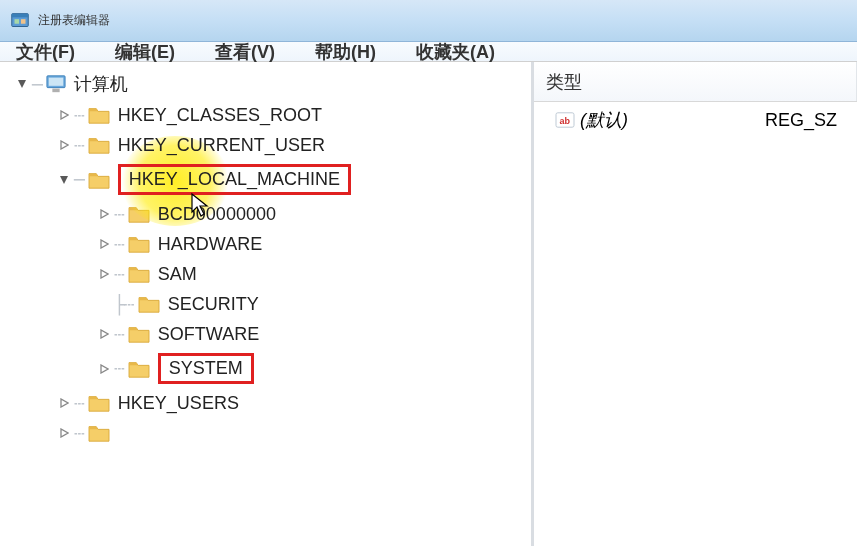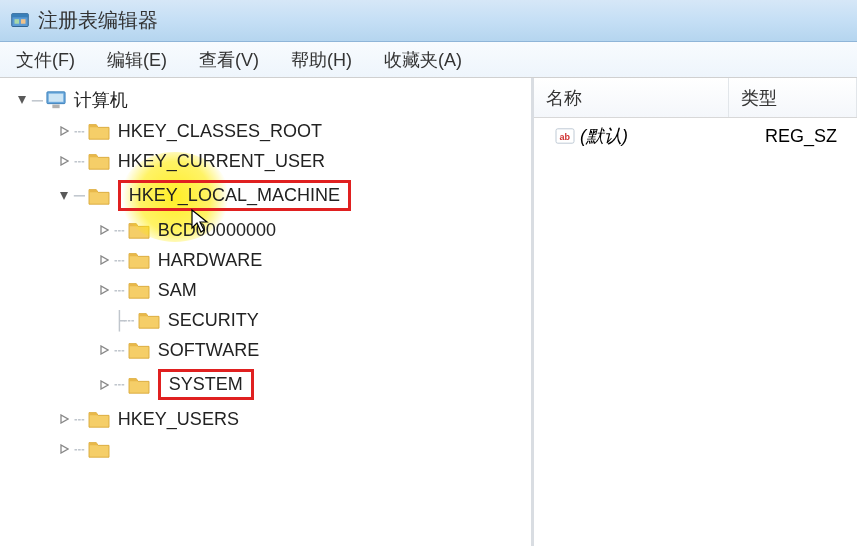--- a/index.html
+++ b/index.html
@@ -31,33 +31,34 @@
     }
     .titlebar-icon {
       width: 24px;
       height: 24px;
       margin-right: 6px;
       display: inline-flex;
       align-items: center;
       justify-content: center;
     }
     .titlebar-text {
-      font-size: 20px;
+      font-size: 12px;
       color: #333;
     }
     .menubar {
       background: linear-gradient(to bottom, #f8fbfe 0%, #eef5fc 100%);
-      height: 36px;
+      height: 20px;
       display: flex;
       align-items: center;
       padding: 0 10px;
-      gap: 20px;
+      gap: 28px;
       border-bottom: 1px solid #d0d0d0;
       font-size: 18px;
       color: #333;
+      font-weight: bold;
     }
     .menubar-item {
       cursor: pointer;
       padding: 4px 6px;
     }
     .content {
       display: flex;
       flex: 1;
       overflow: hidden;
     }
@@ -410,21 +411,20 @@
               <path d="M2 4 L10 4 L12 7 L2 7 Z" fill="#e8b84a"></path>
             </svg>
           </span>
         </div>
 
       </div>
     </div>
 
     <div class="list-pane">
       <div class="list-header">
-        <div class="list-header-col name-col">名称</div>
         <div class="list-header-col type-col">类型</div>
       </div>
       <div class="list-row">
         <span class="value-icon">
           <svg viewBox="0 0 22 20" width="20" height="18">
             <rect x="1" y="2" width="20" height="16" rx="2" fill="#fff" stroke="#b8c4d0"></rect>
             <text x="5" y="14" font-size="10" font-weight="bold" fill="#d03030">ab</text>
           </svg>
         </span>
         <span class="name-cell">(默认)</span>

